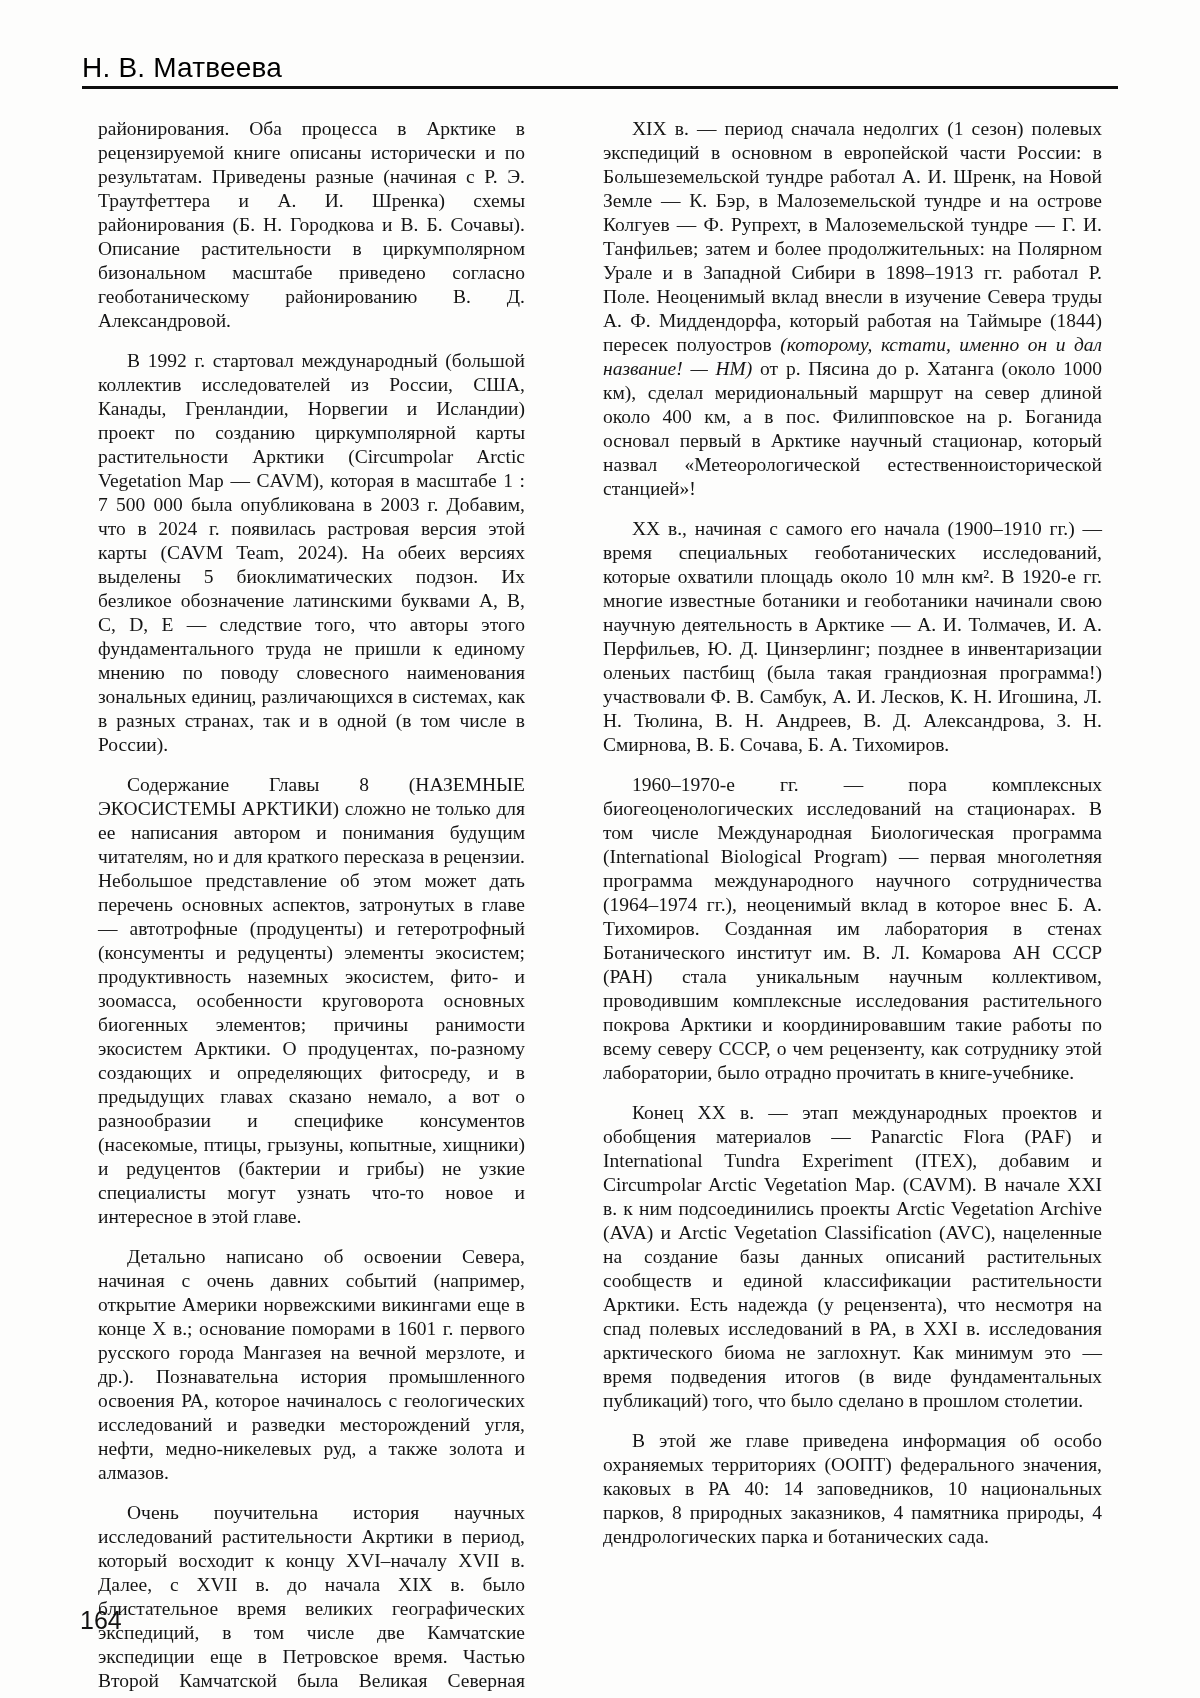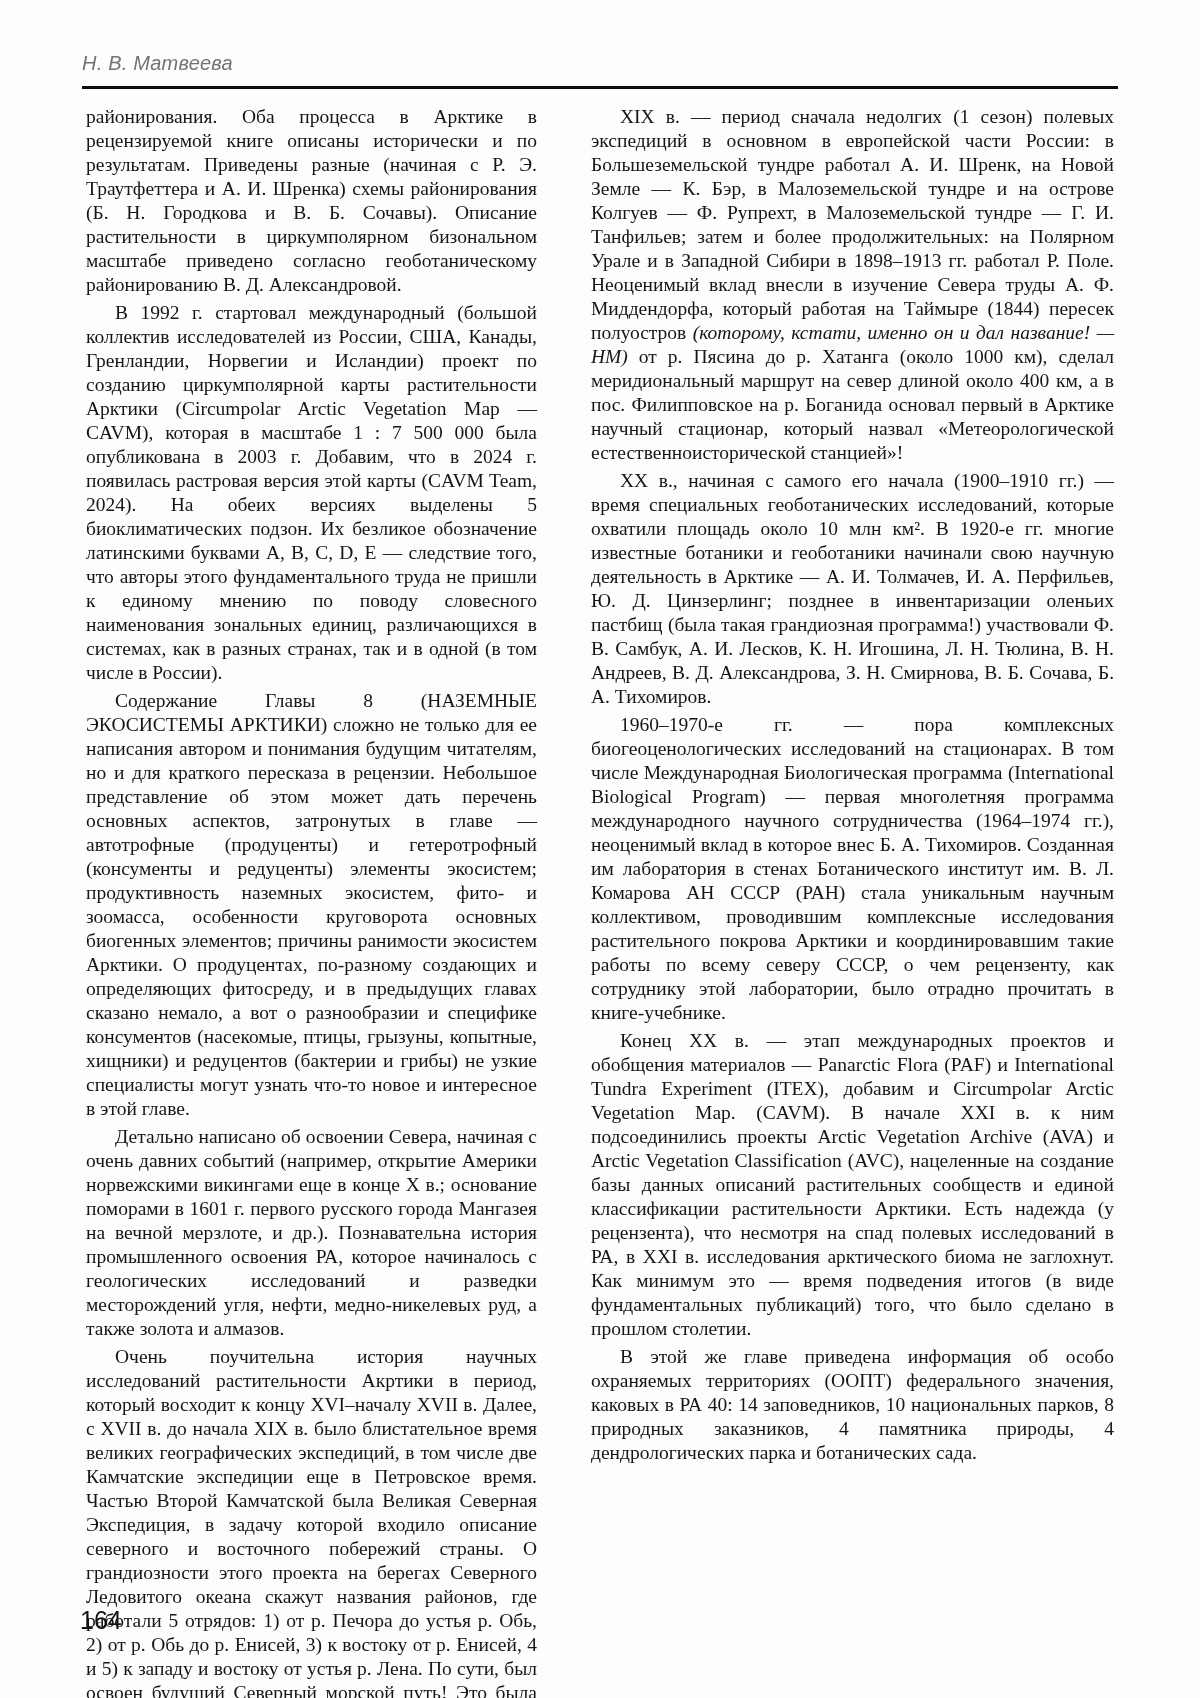--- a/index.html
+++ b/index.html
@@ -14,24 +14,23 @@
     background: #fdfdfc;
     font-family: "Liberation Serif", serif;
     color: #141414;
     overflow: hidden;
   }
   .running-head {
     position: absolute;
     left: 82px;
     top: 52px;
     font-family: "Liberation Sans", sans-serif;
-    font-style: italic;
-    font-size: 20px;
+    font-size: 28px;
     letter-spacing: 0.2px;
-    color: #737373;
+    color: #000000;
   }
   .head-rule {
     position: absolute;
     left: 82px;
     width: 1036px;
     top: 86px;
     height: 3px;
     background: #0e0e0e;
   }
   .columns {
@@ -44,21 +43,21 @@
   }
   .col {
     text-align: justify;
     font-size: 19.5px;
     line-height: 24px;
     color: #151515;
   }
   .col-left  { width: 459px; }
   .col-right { width: 531px; }
   .col p {
-    margin: 4px;
+    margin: 16px;
     padding: 0;
     text-indent: 29px;
   }
   .col p.cont { text-indent: 0; }
   .it { font-style: italic; }
   .page-number {
     position: absolute;
     left: 80px;
     top: 1606px;
     font-family: "Liberation Sans", sans-serif;

